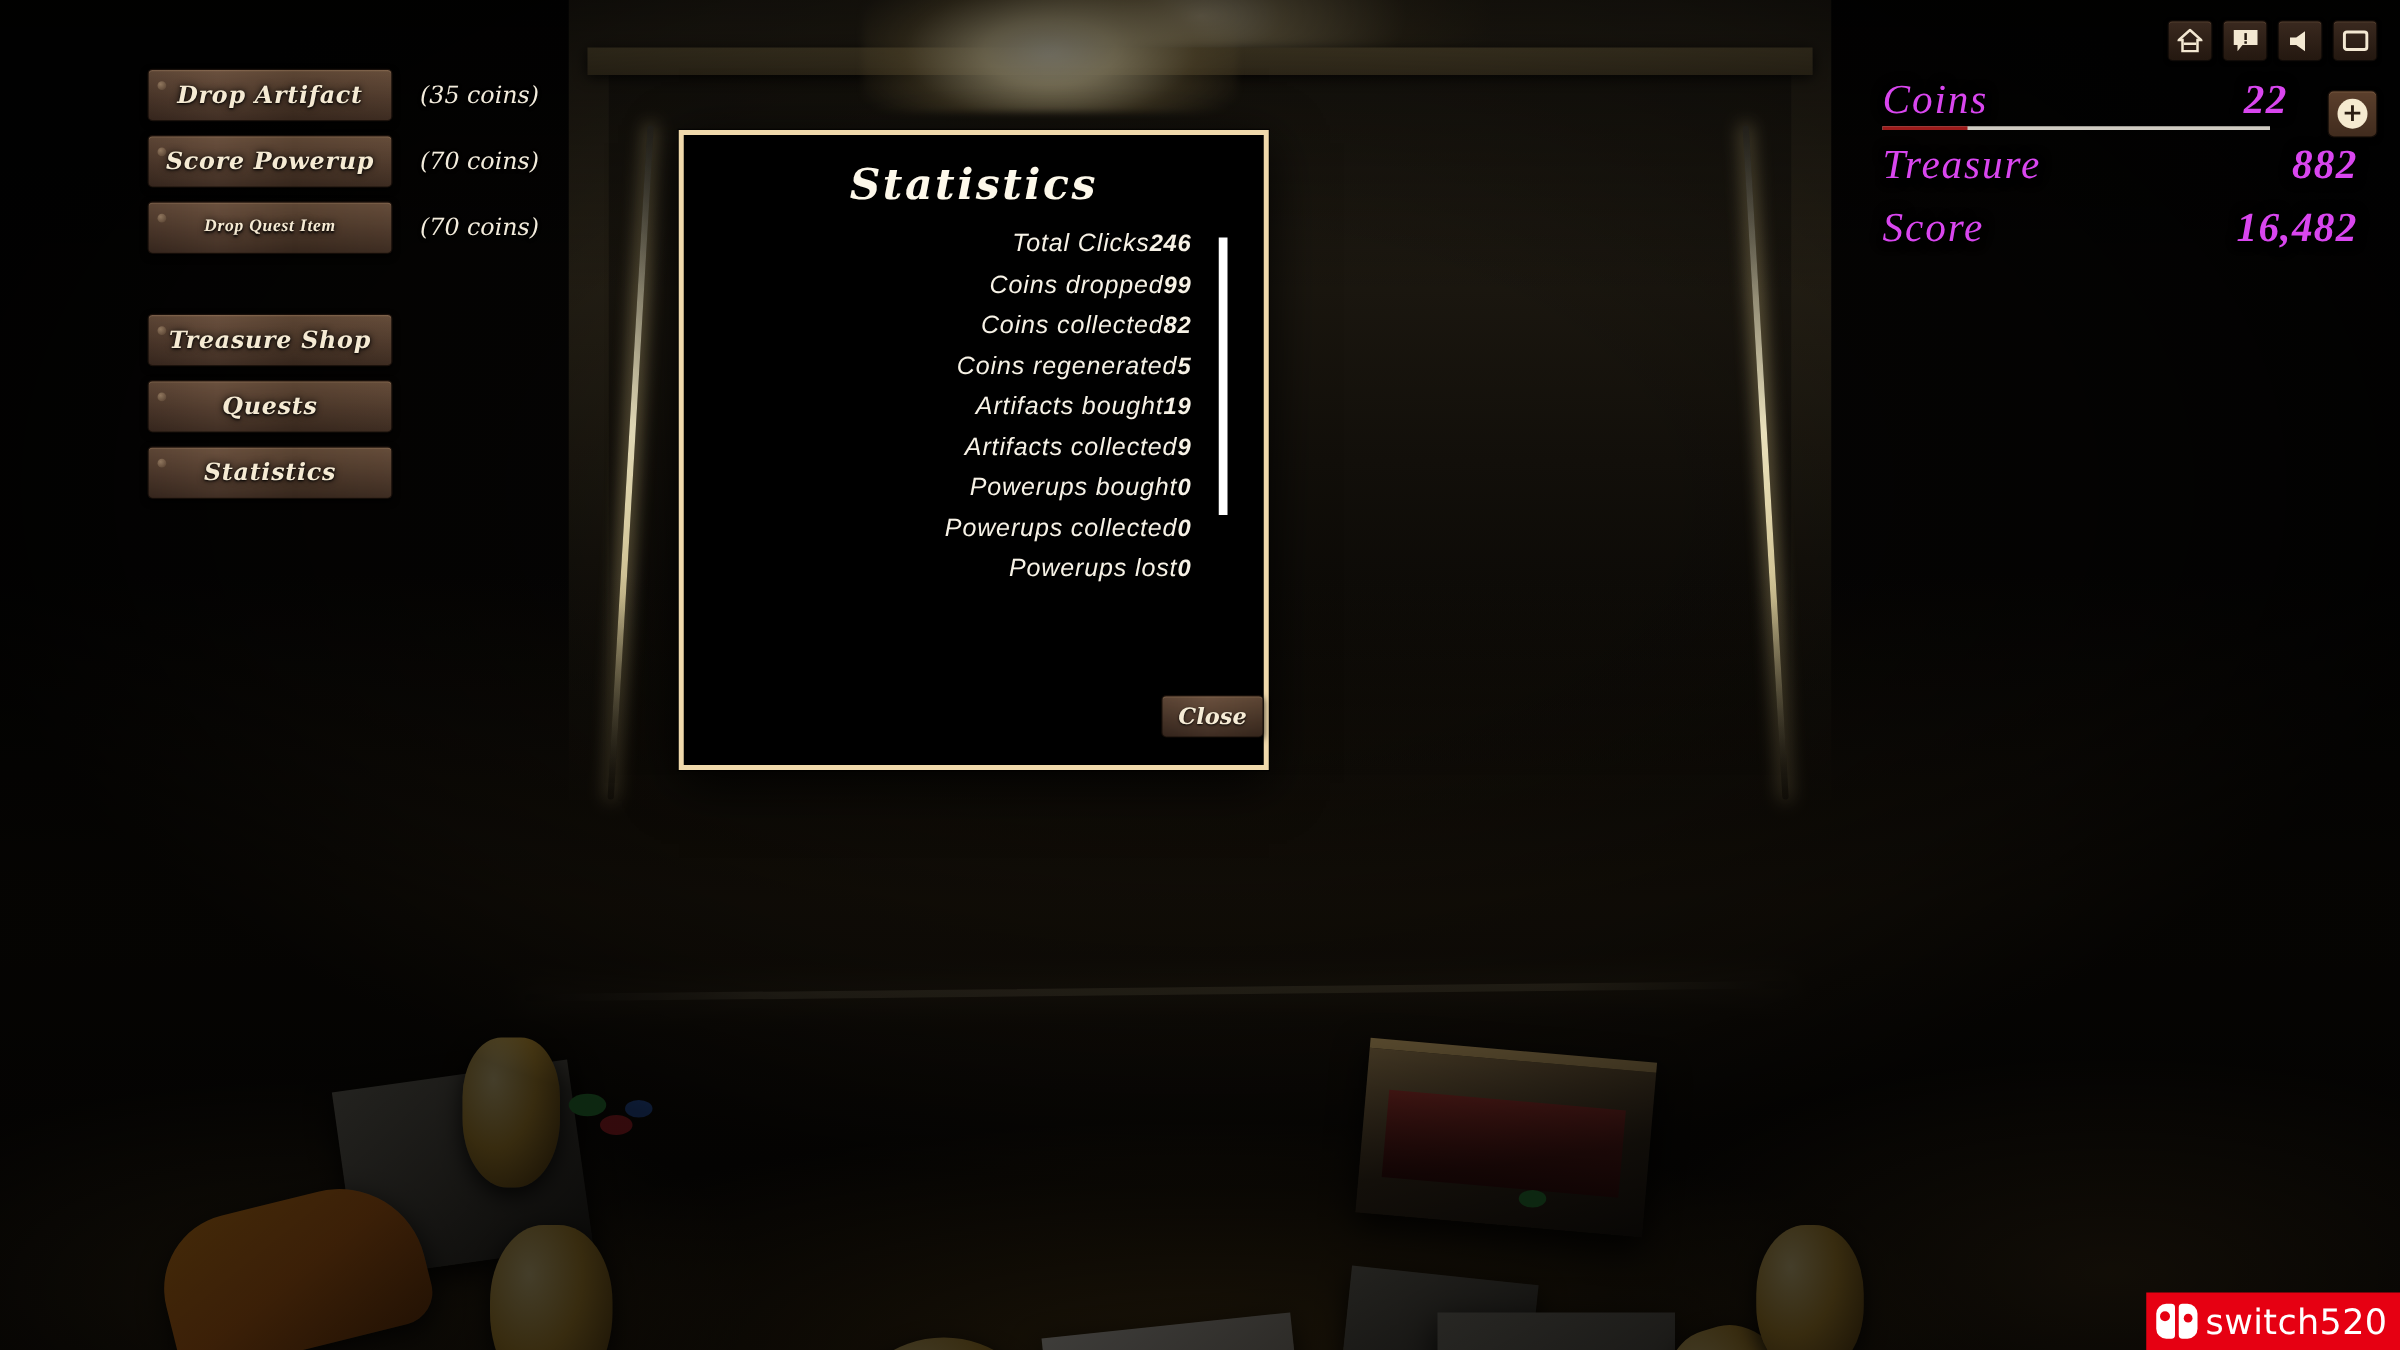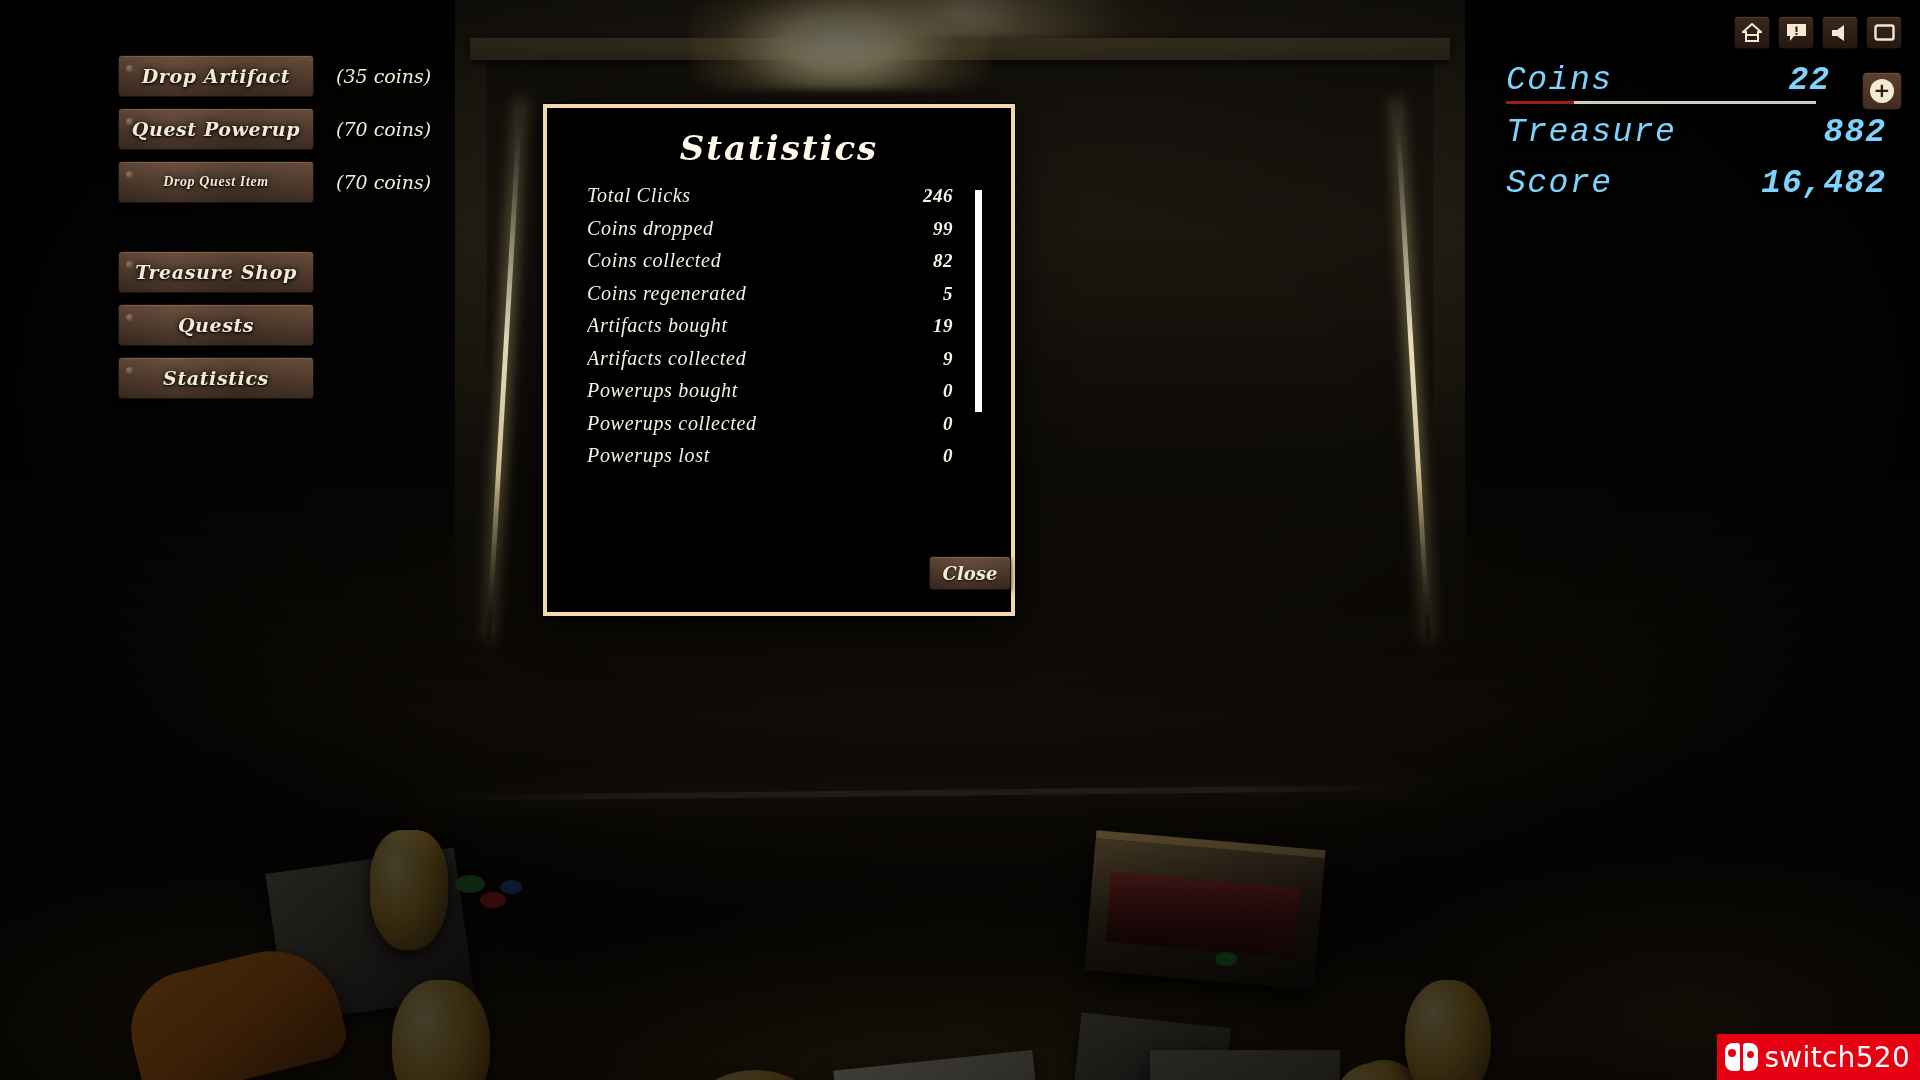--- a/index.html
+++ b/index.html
@@ -153,22 +153,22 @@
     display:flex; align-items:center; justify-content:center;
     box-shadow:0 1px 3px rgba(0,0,0,.8), inset 0 1px 0 rgba(255,210,160,.12);
     cursor:pointer;
   }
   .icon-btn svg{ display:block; }
 
   
   #hud{ position:absolute; right:34px; top:62px; width:380px; }
   .hud-row{
     display:flex; align-items:baseline; justify-content:space-between;
-    font-family:Liberation Mono, monospace; font-style:italic;
-    color:#7dd3fc; text-shadow:0 2px 5px #000, 0 0 10px rgba(0,0,0,.95);
+    font-family:Liberation Serif, serif; font-style:italic;
+    color:#d946ef; text-shadow:0 2px 5px #000, 0 0 10px rgba(0,0,0,.95);
     white-space:nowrap;
   }
   .hud-label{ font-size:33px; letter-spacing:1.5px; }
   .hud-value{ font-size:33px; font-weight:700; letter-spacing:1px; }
   .hud-row.coins{ padding-right:56px; }
   .coin-bar{
     position:relative; width:310px; height:3px; margin-top:2px; margin-bottom:10px;
     background:#cfcbc2;
   }
   .coin-bar-fill{
@@ -208,23 +208,23 @@
     font-size:34px; letter-spacing:2px; color:#fdf8ea;
     text-shadow:0 2px 6px rgba(0,0,0,.9);
   }
   .stat-viewport{
     position:relative;
     margin:16px 24px 0 40px;
     height:352px;
     overflow:hidden;
   }
   .stat-row{
-    display:flex; align-items:baseline; justify-content:space-between;
+    display:flex; align-items:baseline; justify-content:flex-end;
     height:32.5px;
-    font-family:Liberation Serif, serif; font-style:italic;
+    font-family:Liberation Sans, sans-serif; font-style:italic;
     color:#f7f2e6; text-shadow:0 1px 3px rgba(0,0,0,.9);
     white-space:nowrap;
   }
   .stat-name{ font-size:20px; letter-spacing:.7px; }
   .stat-val{ font-size:19px; font-weight:700; letter-spacing:.5px; padding-right:34px; }
   .scrollbar{
     position:absolute; right:4px; top:0; width:9px; height:352px;
     background:transparent;
   }
   .scroll-thumb{
@@ -320,21 +320,21 @@
 
   <div class="menu-row">
     <div class="wood-btn">
       <span>Drop Artifact</span>
     </div>
     <div class="cost">(35 coins)</div>
   </div>
 
   <div class="menu-row">
     <div class="wood-btn">
-      <span>Quest Powerup</span>
+      <span>Score Powerup</span>
     </div>
     <div class="cost">(70 coins)</div>
   </div>
 
   <div class="menu-row">
     <div class="wood-btn small">
       <span>Drop Quest Item</span>
     </div>
     <div class="cost">(70 coins)</div>
   </div>

